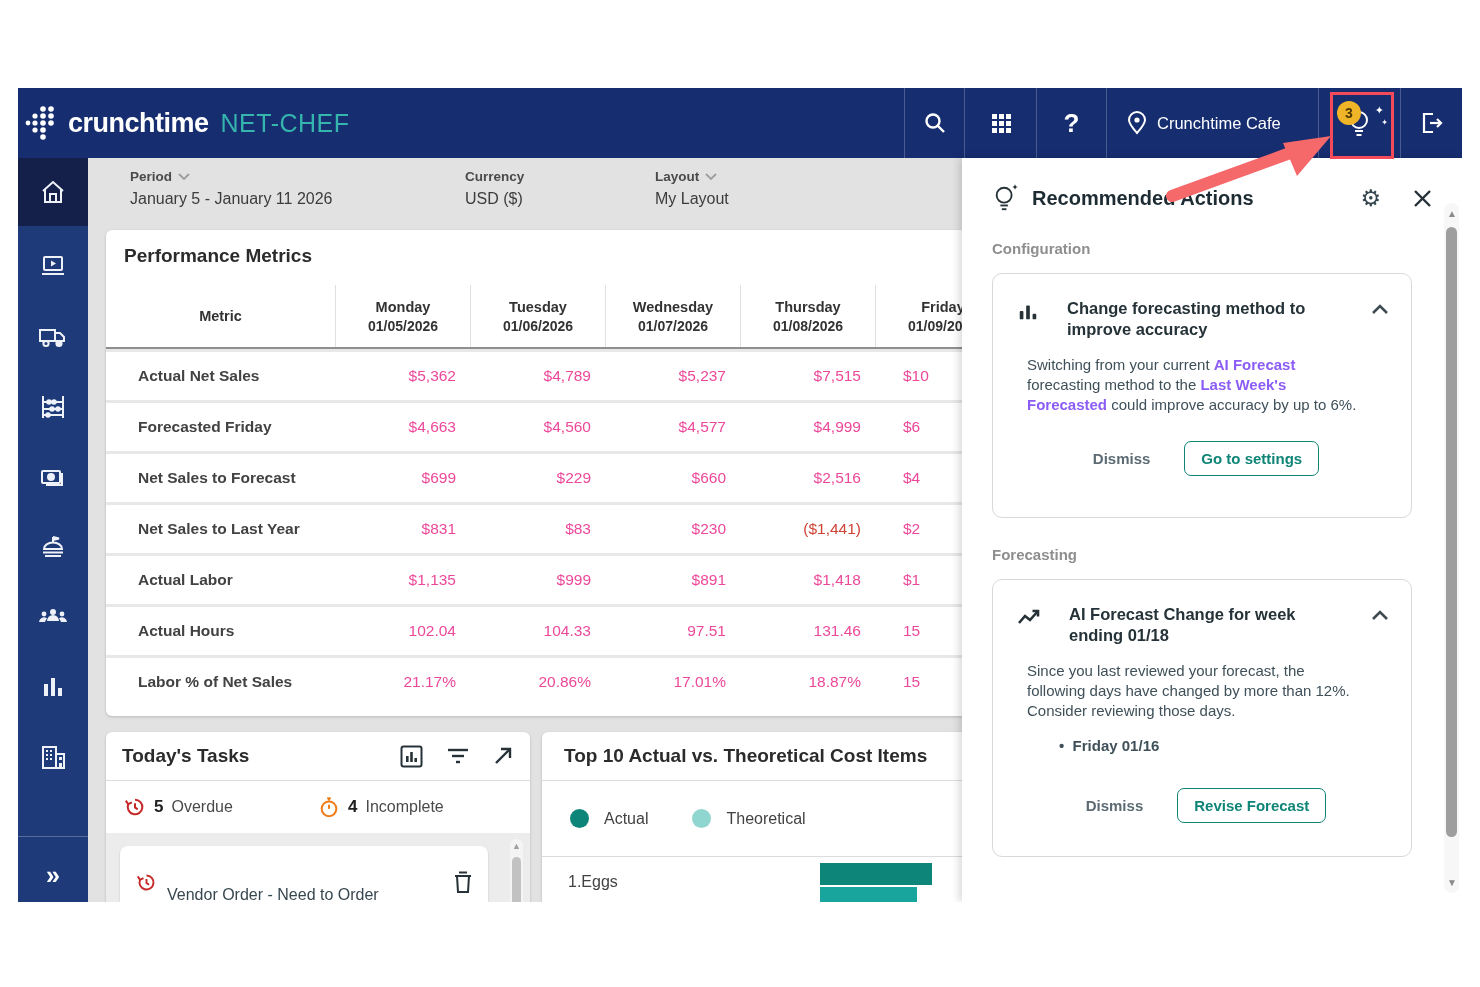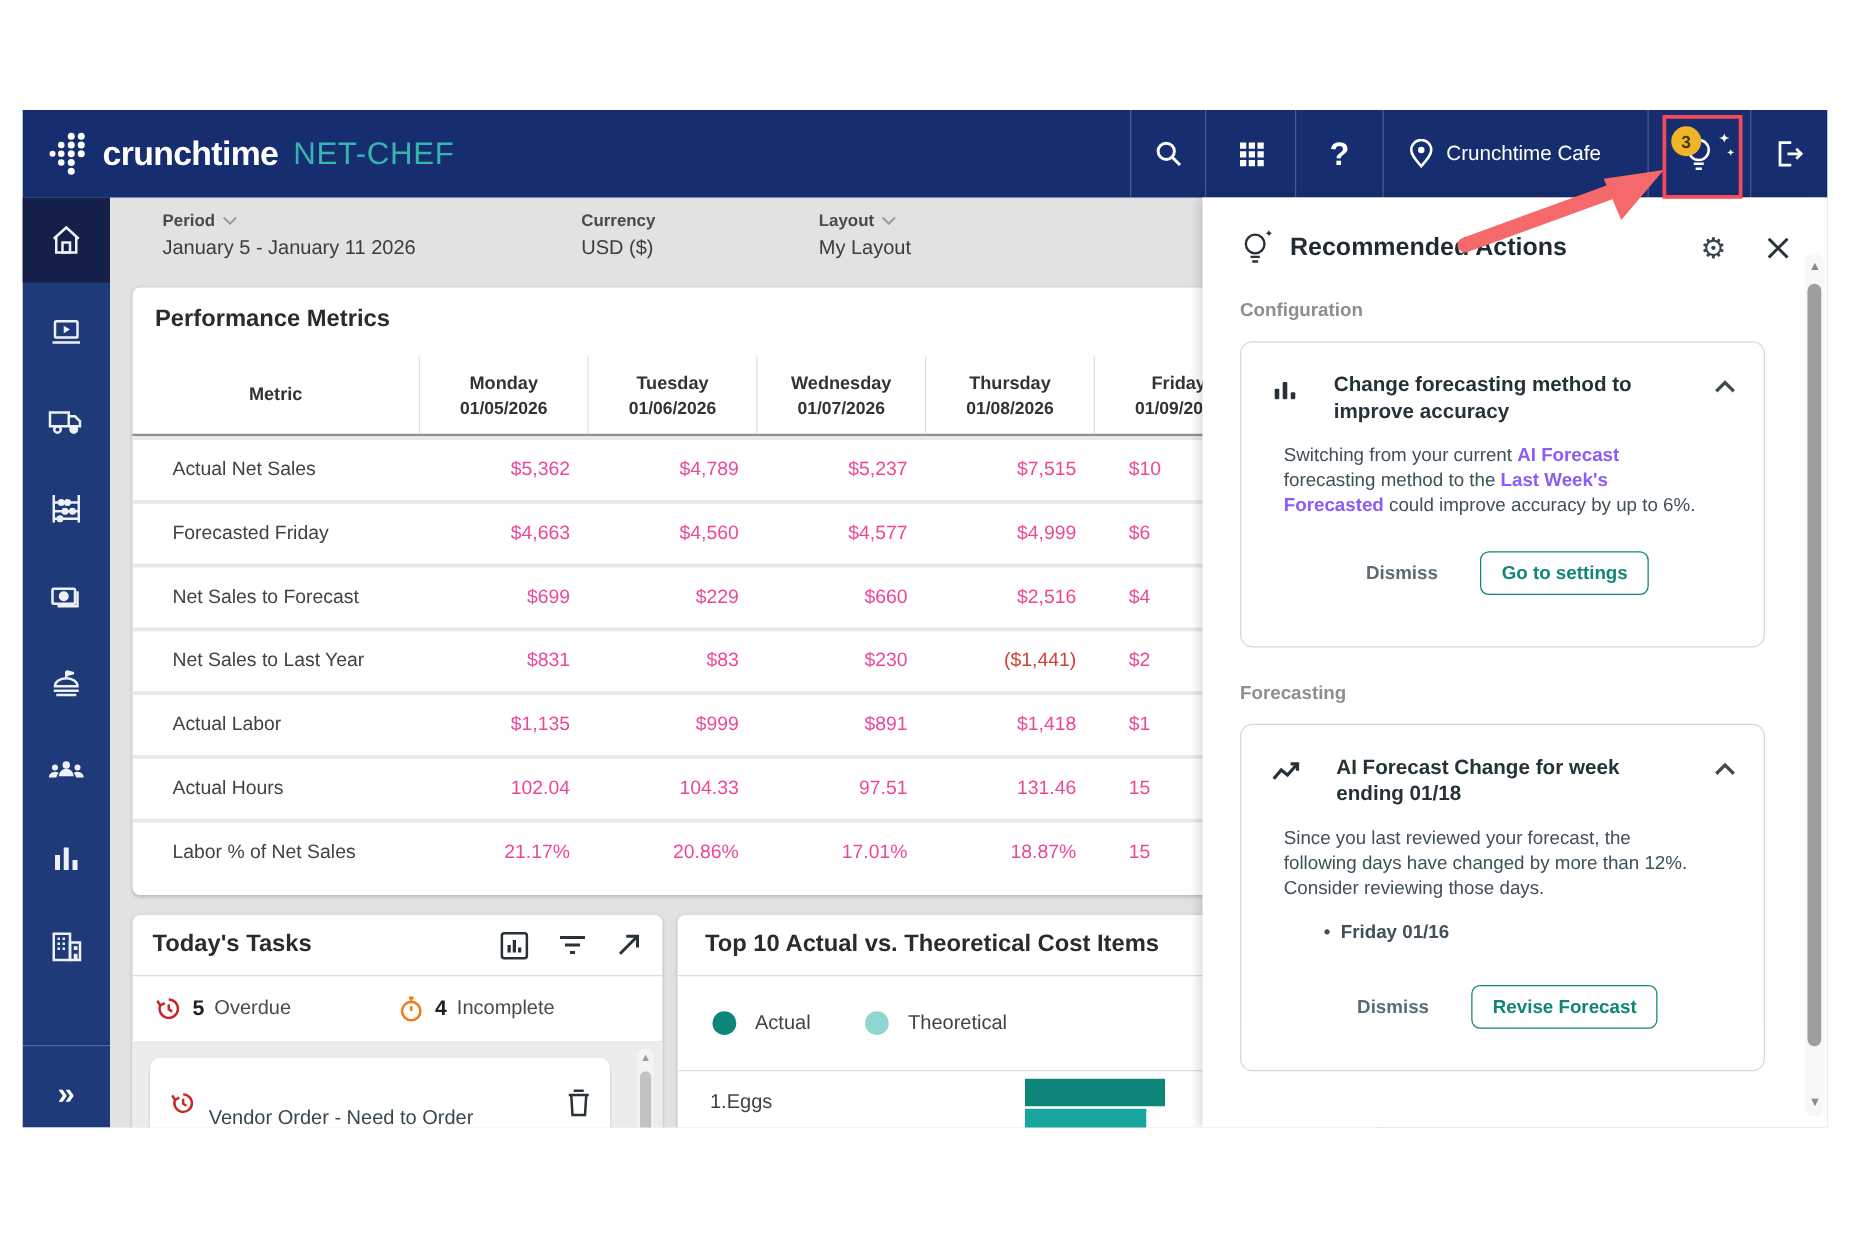--- a/index.html
+++ b/index.html
@@ -2,21 +2,21 @@
 <html><head>
 <meta charset="utf-8">
 <style>
   html,body{margin:0;padding:0;background:#ffffff;}
   body{font-family:"Liberation Sans", sans-serif; -webkit-font-smoothing:antialiased;}
   .page{position:relative;width:1480px;height:987px;background:#fff;overflow:hidden;}
   .window{position:absolute;left:18px;top:88px;width:1444px;height:814px;background:#e2e2e2;overflow:hidden;}
 
   
   .navbar{position:absolute;left:0;top:0;width:1444px;height:70px;background:#162d70;z-index:50;}
-  .brand{position:absolute;left:20px;top:0;height:70px;display:flex;align-items:center;gap:10px;}
+  .brand{position:absolute;left:6px;top:0;height:70px;display:flex;align-items:center;gap:10px;}
   .brand-dots{width:34px;height:40px;}
   .brand-name{color:#fff;font-size:27px;font-weight:bold;letter-spacing:-0.5px;}
   .brand-product{color:#35b5ad;font-size:25px;font-weight:normal;letter-spacing:0.5px;margin-left:2px;}
   .nav-right{position:absolute;right:0;top:0;height:70px;display:flex;}
   .nav-cell{height:70px;display:flex;align-items:center;justify-content:center;border-left:1px solid rgba(255,255,255,0.22);box-sizing:border-box;position:relative;cursor:pointer;}
   .nav-cell.search{width:60px;}
   .nav-cell.grid{width:72px;}
   .nav-cell.help{width:70px;}
   .nav-cell.user{width:221px;justify-content:flex-start;padding-left:18px;}
   .nav-cell.loc{width:212px;justify-content:flex-start;padding-left:20px;}
@@ -52,21 +52,21 @@
 
   
   .mt{position:absolute;left:0;top:55px;width:1000px;}
   .mt-head{display:flex;height:62px;border-bottom:2px solid #8f8f8f;}
   .mt-hcell{width:135px;display:flex;flex-direction:column;align-items:center;justify-content:center;border-left:1px solid #e0e0e0;box-sizing:border-box;overflow:hidden;white-space:nowrap;}
   .mt-hcell.first{width:229px;border-left:none;}
   .mt-hlabel{font-size:14.5px;font-weight:bold;color:#333;}
   .mt-hdate{font-size:14px;font-weight:bold;color:#333;margin-top:3px;}
   .mt-row{display:flex;height:48px;border-top:3px solid #e8e8e8;align-items:center;}
   .mt-row:first-of-type{border-top:none;}
-  .mt-name{width:229px;padding-left:32px;box-sizing:border-box;font-size:15.5px;color:#424242;}
+  .mt-name{width:229px;padding-left:32px;box-sizing:border-box;font-size:15.5px;color:#424242;font-weight:bold;}
   .mt-cell{width:135px;box-sizing:border-box;text-align:right;padding-right:14px;font-size:15.5px;color:#ec4899;}
   .mt-cell.fri{text-align:left;padding-left:28px;padding-right:0;}
   .mt-cell.neg{color:#cf4236;}
 
   
   .tasks-card{left:18px;top:574px;width:424px;height:300px;}
   .tasks-head{height:48px;border-bottom:1px solid #dcdcdc;display:flex;align-items:center;padding:0 16px;}
   .tasks-title{font-size:19px;font-weight:bold;color:#2b2b2b;flex:1;}
   .tasks-icons{display:flex;align-items:center;gap:22px;}
   .tasks-status{height:52px;display:flex;align-items:center;padding:0 18px;border-bottom:1px solid #dcdcdc;}

